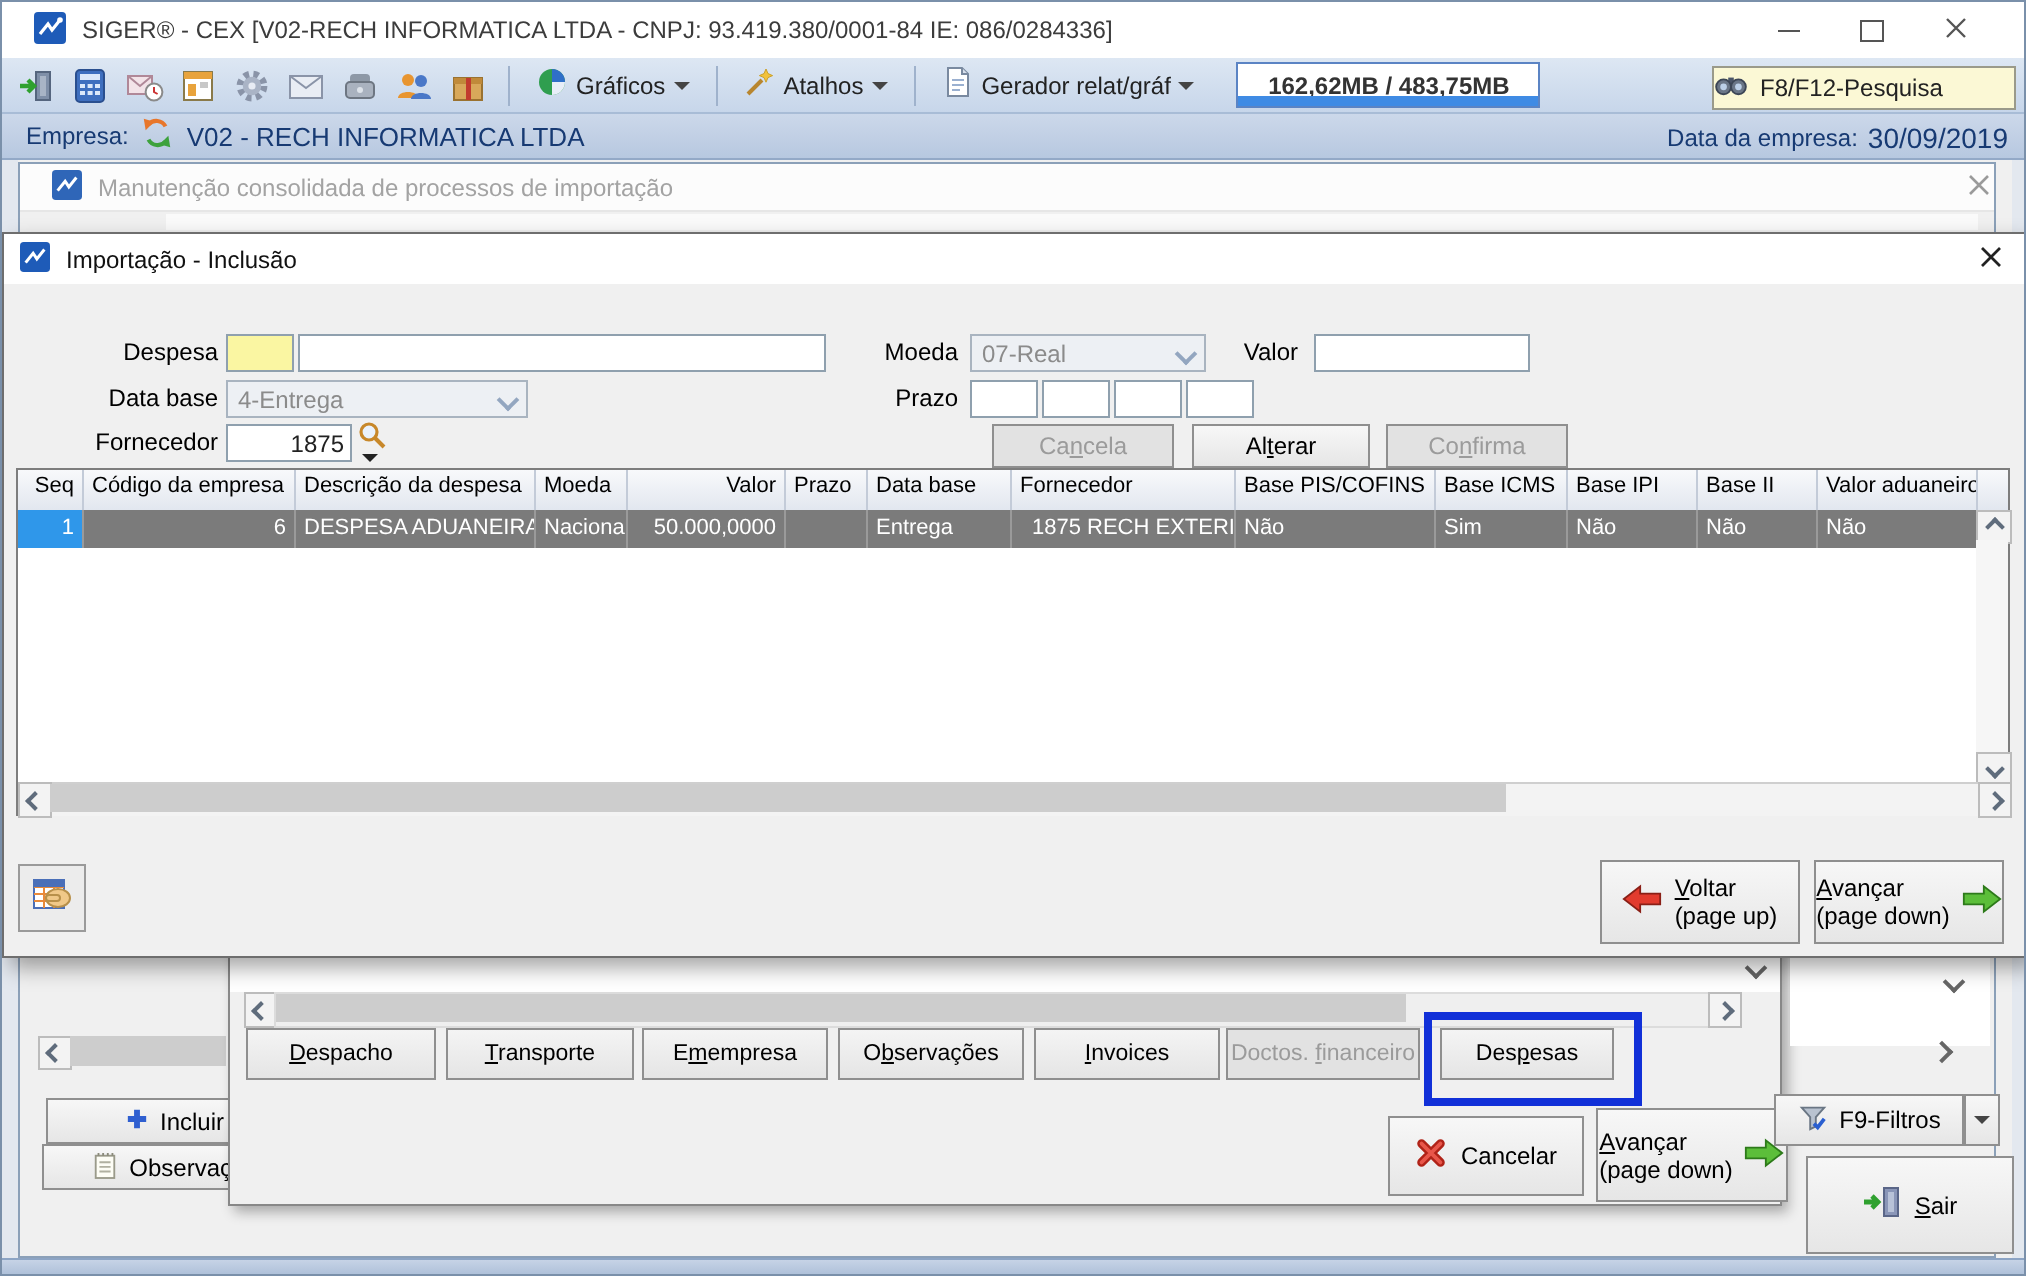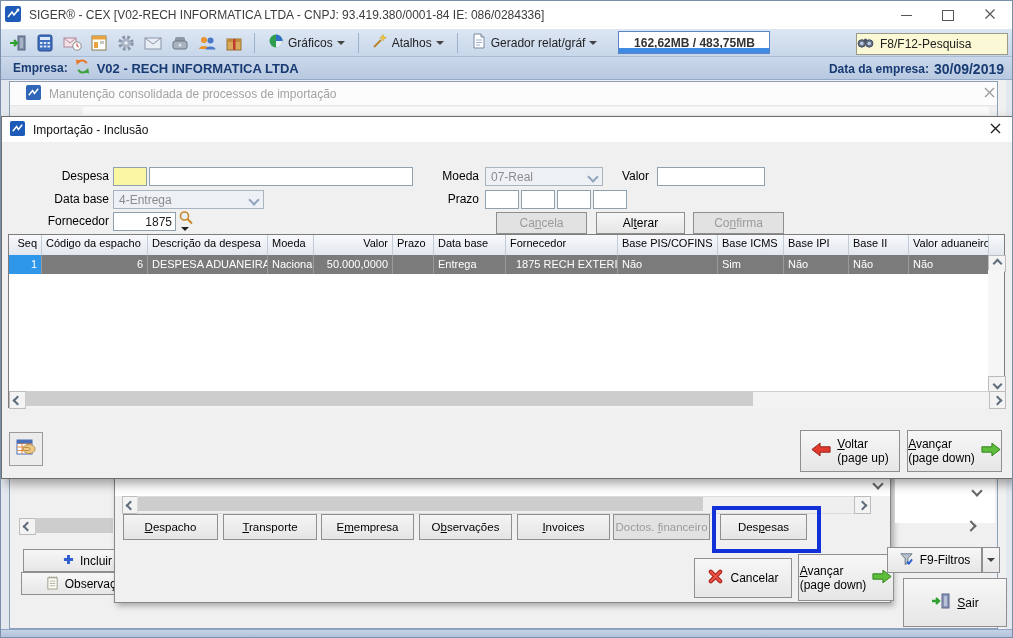--- a/index.html
+++ b/index.html
@@ -1,39 +1,39 @@
 <!DOCTYPE html>
 <html style="--accent-blue: #1130d8; --row-selected-bg: #7b7b7b; --seq-selected-bg: #2f97ea; --memory-bar: #3f8be4; --pesquisa-bg: #fbf8d5; --field-yellow: #faf6a2; --navy-text: #173a73;"><head>
 <meta charset="utf-8">
 <style>
   html,body{margin:0;padding:0;background:#555}
   .screen{position:relative;width:1013px;height:638px;background:#f0f0f0;
     font-family:"Liberation Sans",sans-serif;font-size:12px;overflow:hidden;
     border:1px solid #7a90aa;box-sizing:border-box}
   .a{position:absolute;box-sizing:border-box}
   
-  .titlebar{left:0;top:0;width:100%;height:28px;background:#fff;display:flex;align-items:center;gap:8px;padding:0 4px}
+  .titlebar{left:0;top:0;width:100%;height:28px;background:#fff;display:flex;align-items:center;gap:8px;padding:0 16px}
   .title-text{color:#3c3c3c;white-space:nowrap}
   .win-ctl{margin-left:auto;display:flex;gap:30px;align-items:center;padding-right:12px}
   .wmin{display:inline-block;width:11px;height:1px;background:#555}
   .wmax{display:inline-block;width:10px;height:9px;border:1px solid #555}
   .toolbar{left:0;top:28px;width:100%;height:28px;background:linear-gradient(#dde7f3,#c7d6ea);
     border-bottom:1px solid #a8bcd6;display:flex;align-items:center;gap:5px;padding-left:6px}
   .tbtn{width:22px;height:22px;display:flex;align-items:center;justify-content:center}
   .tsep{width:1px;height:20px;background:#9fb2cc;margin:0 4px}
   .tmenu{display:flex;align-items:center;gap:4px;color:#222;padding:2px 4px;white-space:nowrap}
   .caret{width:0;height:0;border-left:4px solid transparent;border-right:4px solid transparent;border-top:4px solid #444}
   .memory{margin-left:12px;width:150px;height:21px;border:1px solid #5b84c4;background:#fff;position:relative;
     display:flex;align-items:center;justify-content:center;font-weight:bold;color:#333}
   .memory .bar{position:absolute;left:0;bottom:0;width:100%;height:5px;background:var(--memory-bar,#3f8be4)}
   .pesquisa{position:absolute;right:4px;top:4px;width:150px;height:20px;background:var(--pesquisa-bg,#fbf8d5);
     border:1px solid #9a9a8a;display:flex;align-items:center;justify-content:flex-start;gap:6px;color:#222}
   .empresa{left:0;top:56px;width:100%;height:23px;background:linear-gradient(#ccd8ea,#b7c8e0);
     border-bottom:1px solid #93a9c7;display:flex;align-items:center;gap:6px;padding-left:12px}
-  .navy{color:var(--navy-text,#173a73);font-weight:bold}
+  .navy{color:var(--navy-text,#173a73);font-weight:normal}
   .empresa .val{font-size:13px}
   .edate{position:absolute;right:8px;top:0;height:23px;display:flex;align-items:center;gap:5px}
   .edate .dval{font-size:14px}
   
   .lbl{position:absolute;text-align:right;color:#000;height:19px;line-height:19px}
   .inp{position:absolute;border:1px solid #8fa0ae;background:#fff;font:12px "Liberation Sans",sans-serif;
     padding:0 3px;box-sizing:border-box;color:#222;outline:none}
   .inp.yellow{background:var(--field-yellow,#faf6a2)}
   .inp.ar{text-align:right}
   .combo{position:absolute;border:1px solid #a9b4c0;background:#edf0f4;color:#8b8b8b;display:flex;
@@ -389,21 +389,21 @@
   <div class="btn" style="left:595px;top:211px;width:87px;height:20px">
       <span class="acc"><span>Al</span><span class="ul">t</span><span>erar</span></span>
     </div>
   <div class="btn dis" style="left:692px;top:211px;width:89px;height:20px">
       <span class="acc"><span>Co</span><span class="ul">n</span><span>firma</span></span>
     </div>
 
   <div class="a tbl">
     <div class="trow hd">
       <div class="tcell arr" style="width:33px">Seq</div>
-      <div class="tcell" style="width:106px">Código da espacho</div>
+      <div class="tcell" style="width:106px">Código da empresa</div>
       <div class="tcell" style="width:120px">Descrição da despesa</div>
       <div class="tcell" style="width:46px">Moeda</div>
       <div class="tcell arr" style="width:79px">Valor</div>
       <div class="tcell" style="width:41px">Prazo</div>
       <div class="tcell" style="width:72px">Data base</div>
       <div class="tcell" style="width:112px">Fornecedor</div>
       <div class="tcell" style="width:100px">Base PIS/COFINS</div>
       <div class="tcell" style="width:66px">Base ICMS</div>
       <div class="tcell" style="width:65px">Base IPI</div>
       <div class="tcell" style="width:60px">Base II</div>

